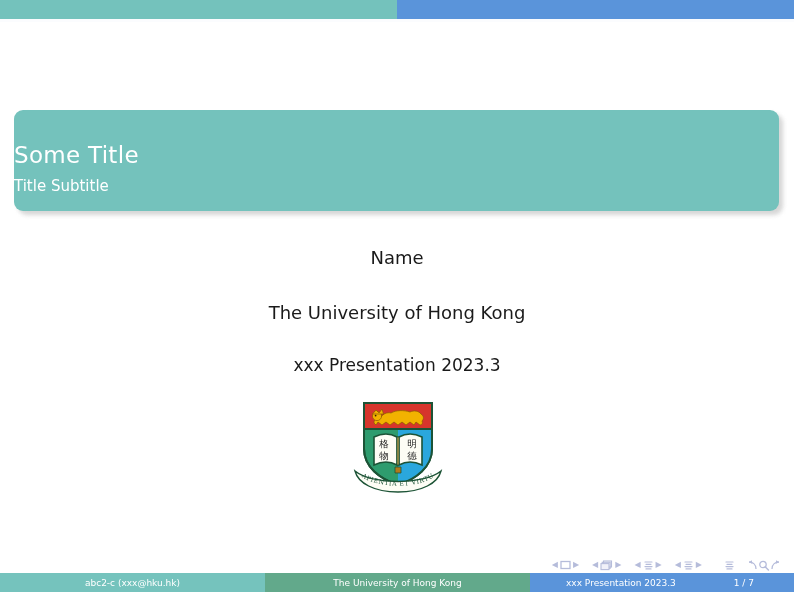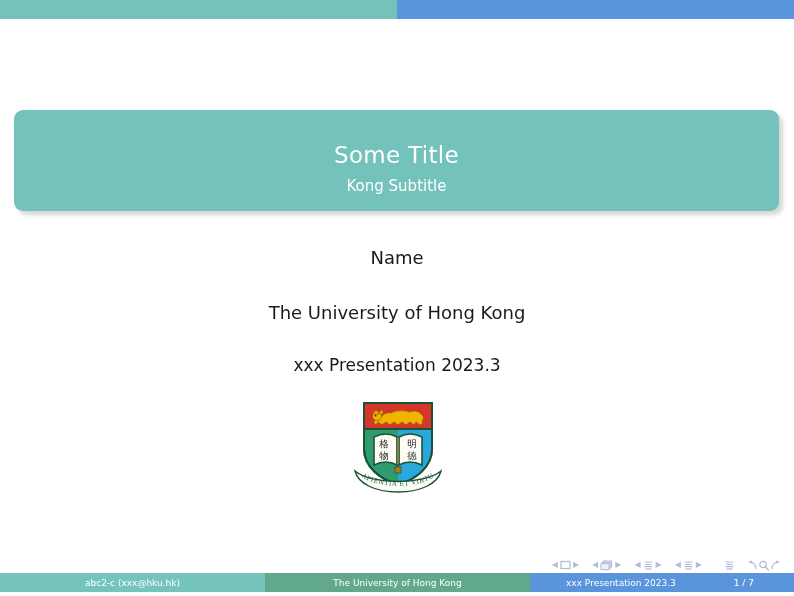--- a/index.html
+++ b/index.html
@@ -59,21 +59,20 @@
   .titlebox {
     position: absolute;
     left: 14px;
     top: 110px;
     width: 765px;
     height: 101px;
     border-radius: 9px;
     background: #74c2bc;
     display: flex;
     flex-direction: column;
-    align-items: center;
     justify-content: center;
     box-sizing: border-box;
     padding-top: 16px;
   }
   .title-main {
     color: #ffffff;
     font-size: 23px;
     letter-spacing: .3px;
     line-height: 1.18;
     font-weight: 400;
@@ -202,21 +201,21 @@
 
 <div class="slide">
 
   <div class="headbar headbar-left"></div>
   <div class="headbar headbar-right"></div>
   <div class="headbar-underline"></div>
 
   <div class="titlebox-shadow"></div>
   <div class="titlebox">
     <div class="title-main">Some Title</div>
-    <div class="title-sub">Kong Subtitle</div>
+    <div class="title-sub">Title Subtitle</div>
   </div>
 
   <div class="meta">
     <div class="meta-author">Name</div>
     <div class="meta-institute">The University of Hong Kong</div>
     <div class="meta-date">xxx Presentation 2023.3</div>
   </div>
 
   <div class="logo">
     <svg viewBox="0 0 92 97" width="92" height="97" xmlns="http://www.w3.org/2000/svg">

